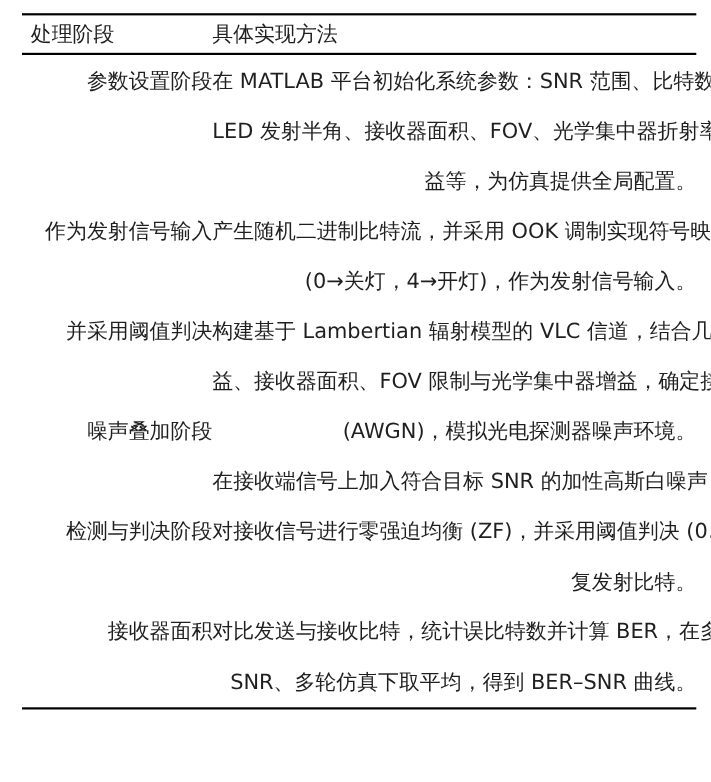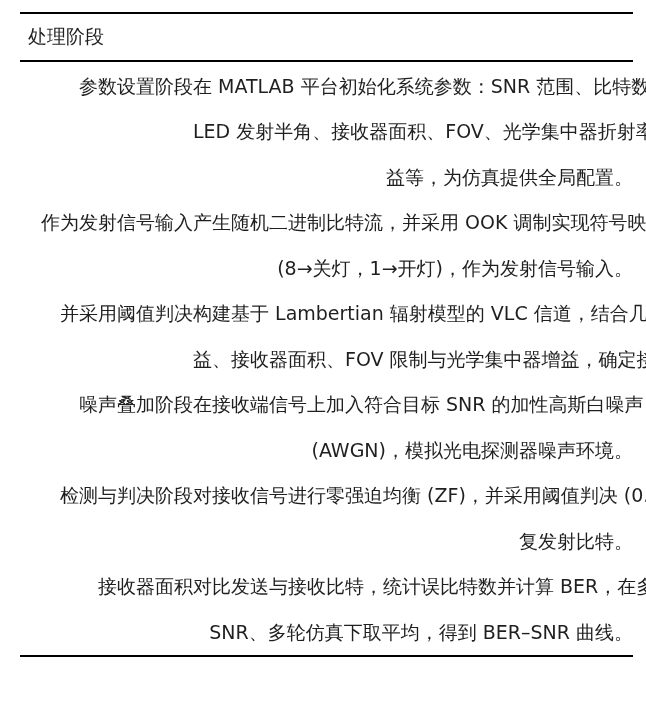--- a/index.html
+++ b/index.html
@@ -19,21 +19,21 @@
     width: 613px;
   }
   .rule {
     background: #000000;
     width: 100%;
   }
   .rule-top, .rule-bottom { height: 2px; }
   .rule-mid { height: 1.5px; }
   .header-row {
     display: flex;
-    height: 46px;
+    height: 34px;
     align-items: center;
     font-size: 19px;
   }
   .stage-col {
     width: 173px;
     padding-left: 8px;
     box-sizing: border-box;
     flex: none;
   }
   .method-col {
@@ -66,56 +66,57 @@
 </style>
 </head>
 <body>
 
 <div class="doc-table">
 
   <div class="rule rule-top"></div>
 
   <div class="header-row">
     <div class="stage-col">处理阶段</div>
+    <div class="method-col">具体实现方法</div>
   </div>
 
   <div class="rule rule-mid"></div>
 
   <div class="tbody">
 
     <div class="trow">
       <div class="stage-cell">参数设置阶段</div>
       <div class="method-cell">
         <div class="tline">在 MATLAB 平台初始化系统参数：SNR 范围、比特数、</div>
         <div class="tline">LED 发射半角、接收器面积、FOV、光学集中器折射率与增</div>
         <div class="tline">益等，为仿真提供全局配置。</div>
       </div>
     </div>
 
     <div class="trow">
       <div class="stage-cell">作为发射信号输入</div>
       <div class="method-cell">
         <div class="tline">产生随机二进制比特流，并采用 OOK 调制实现符号映射</div>
-        <div class="tline">(8→关灯，1→开灯)，作为发射信号输入。</div>
+        <div class="tline">(0→关灯，4→开灯)，作为发射信号输入。</div>
       </div>
     </div>
 
     <div class="trow">
       <div class="stage-cell">并采用阈值判决</div>
       <div class="method-cell">
         <div class="tline">构建基于 Lambertian 辐射模型的 VLC 信道，结合几何增</div>
         <div class="tline">益、接收器面积、FOV 限制与光学集中器增益，确定接收</div>
       </div>
     </div>
 
     <div class="trow">
       <div class="stage-cell">噪声叠加阶段</div>
       <div class="method-cell">
+        <div class="tline">(AWGN)，模拟光电探测器噪声环境。</div>
         <div class="tline">在接收端信号上加入符合目标 SNR 的加性高斯白噪声</div>
-        <div class="tline">(AWGN)，模拟光电探测器噪声环境。</div>
       </div>
     </div>
 
     <div class="trow">
       <div class="stage-cell">检测与判决阶段</div>
       <div class="method-cell">
         <div class="tline">对接收信号进行零强迫均衡 (ZF)，并采用阈值判决 (0.5) 恢</div>
         <div class="tline">复发射比特。</div>
       </div>
     </div>

